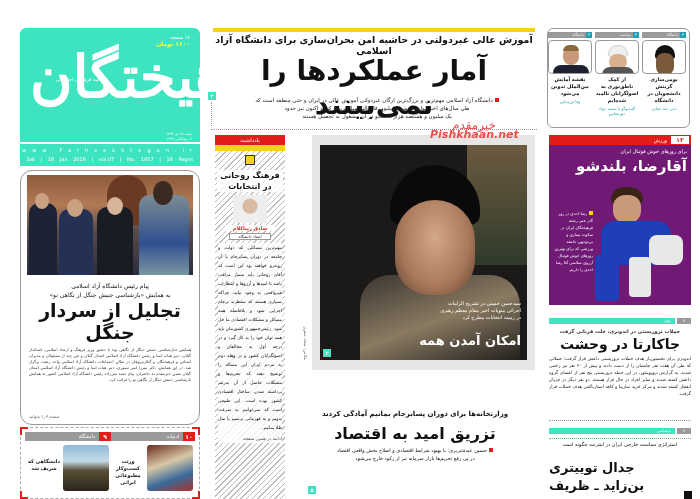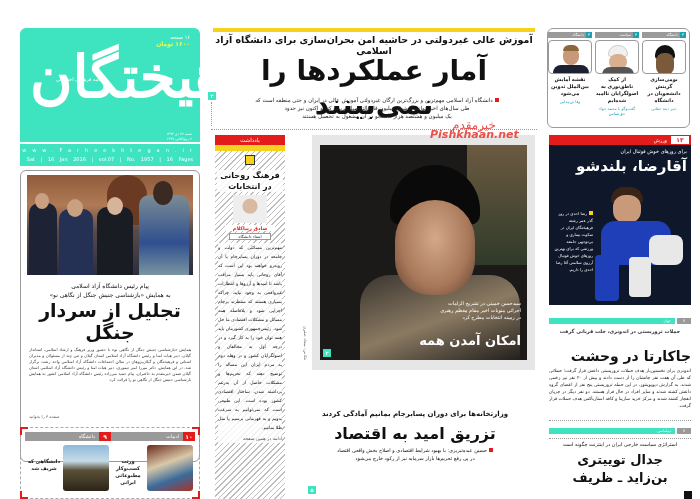--- a/index.html
+++ b/index.html
@@ -12,21 +12,21 @@
   .masthead .logo { position: absolute; left: 10px; top: 20px; font-family: "DejaVu Serif", serif; font-size: 58px; font-weight: bold; color: #ffffff; line-height: 1; letter-spacing: -2px; }
   .masthead .kicker { position: absolute; right: 10px; top: 6px; font-size: 5px; color: #fff; }
   .masthead .pages-tag { position: absolute; right: 10px; top: 12px; font-size: 6px; color: #f6ff3a; font-weight: bold; }
   .masthead .subtitle { position: absolute; left: 36px; top: 48px; font-size: 5px; color: #fff; }
   .masthead .info { position: absolute; right: 8px; top: 104px; width: 34px; font-size: 3.5px; color: #fff; line-height: 5px; text-align: right; }
   .mast-foot { left: 20px; top: 142px; width: 180px; height: 24px; background: #3ee3c0; border-top: 2px solid #fff; }
   .mast-foot .site { font-size: 5px; color: #fff; letter-spacing: 6px; text-align: center; padding-top: 3px; }
   .mast-foot .dateline { font-size: 5px; color: #fff; text-align: center; margin-top: 3px; word-spacing: 4px; }
 
   
-  .lead-left { left: 20px; top: 170px; width: 180px; height: 292px; border: 1px solid #999; border-radius: 6px; }
+  .lead-left { left: 20px; top: 170px; width: 180px; height: 255px; border: 1px solid #999; border-radius: 12px; }
   .lead-photo { position: absolute; left: 6px; top: 4px; width: 166px; height: 100px; background: linear-gradient(180deg, #8e5b3c 0%, #b07a55 30%, #5a4b4a 55%, #2b2d3e 100%); overflow: hidden; }
   .lead-photo .arch { position: absolute; left: 80px; top: 0; width: 40px; height: 50px; background: #6a3b22; border-radius: 20px 20px 0 0; }
   .lead-photo .p { position: absolute; bottom: 0; border-radius: 10px 10px 0 0; }
   .lead-photo .head { position: absolute; border-radius: 50%; background: #c9a080; }
   .lead-kicker { position: absolute; left: 6px; right: 6px; top: 110px; font-size: 6px; text-align: center; line-height: 9px; }
   .lead-headline { position: absolute; left: 4px; right: 4px; top: 128px; font-size: 19px; font-weight: bold; text-align: center; line-height: 22px; }
   .lead-body { position: absolute; left: 8px; right: 8px; top: 176px; font-size: 4px; line-height: 6px; text-align: justify; color: #333; }
   .lead-ref { position: absolute; left: 8px; top: 243px; font-size: 4px; color: #555; }
 
   
@@ -81,42 +81,42 @@
   
   .ribbon { left: 547px; top: 28px; width: 143px; height: 100px; border: 1px solid #999; border-radius: 6px; }
   .rib-item { position: absolute; top: 3px; width: 44px; }
   .rib-item .tag { height: 6px; background: #9a9a9a; position: relative; }
   .rib-item .tag .num { position: absolute; right: 0; top: 0; width: 6px; height: 6px; background: #1f9fb0; color: #fff; font-size: 4px; text-align: center; line-height: 6px; }
   .rib-item .tag .label { position: absolute; right: 8px; top: 0; font-size: 3.5px; color: #fff; line-height: 6px; }
   .rib-item .pic { height: 34px; margin-top: 2px; border: 1px solid #999; border-radius: 4px; overflow: hidden; position: relative; background: #fff; }
   .rib-item .cap { font-size: 5px; font-weight: bold; text-align: center; line-height: 7px; margin-top: 2px; }
   .rib-item .by { font-size: 4px; text-align: center; color: #1f9fb0; margin-top: 2px; }
 
-  .sports { left: 549px; top: 135px; width: 142px; height: 170px; background: #0f172a; }
+  .sports { left: 549px; top: 135px; width: 142px; height: 170px; background: #701a75; }
   .sports .tagbar { position: absolute; left: 0; right: 0; top: 0; height: 10px; background: #e21b1b; }
   .sports .tagbar .num { position: absolute; right: 2px; top: 1px; width: 18px; height: 8px; background: #fff; color: #e21b1b; font-size: 6px; text-align: center; line-height: 8px; font-weight: bold; }
   .sports .tagbar .label { position: absolute; right: 24px; top: 1px; font-size: 5px; color: #fff; line-height: 8px; }
   .sports .kick { position: absolute; left: 4px; right: 4px; top: 13px; font-size: 5px; color: #fff; text-align: right; }
   .sports .head { position: absolute; left: 4px; right: 4px; top: 22px; font-size: 15px; font-weight: bold; color: #fff; text-align: right; }
   .sports .player { position: absolute; left: 40px; top: 50px; width: 100px; height: 120px; }
   .sports .text { position: absolute; left: 4px; top: 75px; width: 40px; font-size: 4px; color: #fff; line-height: 7px; text-align: right; }
 
   .news-tag { height: 6px; position: relative; }
   .news-tag .num { position: absolute; right: 0; top: 0; width: 14px; height: 6px; background: #9a9a9a; color: #fff; font-size: 4px; text-align: center; line-height: 6px; }
   .news-tag .bar { position: absolute; left: 0; right: 16px; top: 0; height: 6px; background: #3ee3c0; }
   .news-tag .label { position: absolute; right: 20px; top: 0; font-size: 3.5px; color: #fff; line-height: 6px; }
 
   .jakarta { left: 549px; top: 318px; width: 142px; }
   .jakarta .kick { font-size: 5px; text-align: center; margin-top: 4px; font-weight: bold; color: #333; }
-  .jakarta .head { font-size: 14px; font-weight: bold; text-align: right; margin-top: 14px; }
+  .jakarta .head { font-size: 14px; font-weight: bold; text-align: center; margin-top: 2px; }
   .jakarta .body { font-size: 4.5px; line-height: 7px; text-align: justify; margin-top: 3px; color: #222; }
 
   .twitter { left: 549px; top: 428px; width: 142px; }
   .twitter .kick { font-size: 5px; text-align: center; margin-top: 4px; border-top: 1px dotted #999; padding-top: 2px; }
-  .twitter .head { font-size: 13px; font-weight: bold; text-align: center; line-height: 18px; margin-top: 4px; }
+  .twitter .head { font-size: 13px; font-weight: bold; text-align: left; line-height: 18px; margin-top: 12px; }
   .end-square { left: 684px; top: 491px; width: 8px; height: 8px; background: #111; }
 </style>
 </head>
 <body>
 
 <div class="abs masthead">
   <div class="kicker rtl">۱۶ صفحه</div>
   <div class="pages-tag rtl">۱۶۰۰ تومان</div>
   <div class="logo rtl">فرهیختگان</div>
   <div class="subtitle rtl">روزنامه فرهنگی اجتماعی</div>

